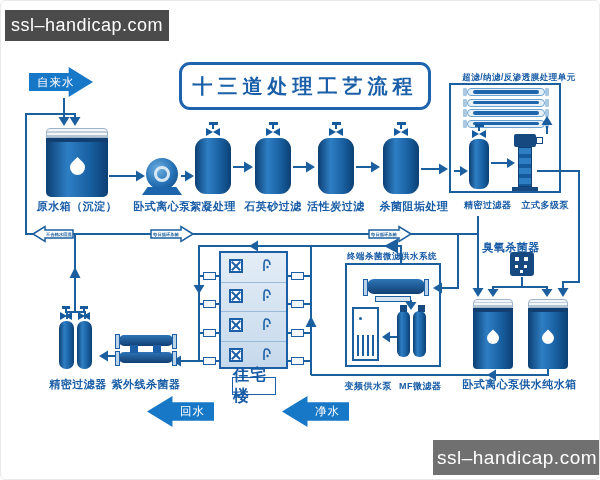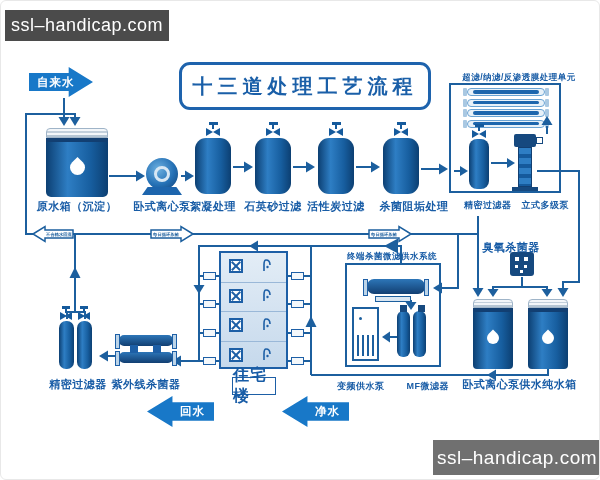--- a/index.html
+++ b/index.html
@@ -4,21 +4,21 @@
 <style>
   html,body{margin:0;padding:0;background:#fff;}
   #stage{position:relative;width:600px;height:480px;background:#fff;overflow:hidden;
          font-family:"Liberation Sans","DejaVu Sans",sans-serif;border:1px solid #e8e8e8;border-radius:6px;box-sizing:border-box;}
   #pipes{position:absolute;left:0;top:0;z-index:1;}
   .comp{position:absolute;z-index:2;}
   .lbl{position:absolute;z-index:3;color:#185ca6;font-weight:bold;font-size:11px;letter-spacing:.5px;
        text-align:center;white-space:nowrap;}
   .wm{position:absolute;z-index:5;color:#fff;display:flex;align-items:center;justify-content:center;
       font-size:18px;letter-spacing:.5px;}
-  .bigarrow{position:absolute;z-index:3;background:#1878c8;color:#fff;font-weight:bold;font-size:11.5px;
+  .bigarrow{position:absolute;z-index:3;background:#1878c8;color:#fff;font-weight:normal;font-size:11.5px;
             display:flex;align-items:center;letter-spacing:1px;}
   .bigarrow.r{clip-path:polygon(0 20%,62% 20%,62% 0,100% 50%,62% 100%,62% 80%,0 80%);padding-left:8px;}
   .bigarrow.l{clip-path:polygon(100% 20%,38% 20%,38% 0,0 50%,38% 100%,38% 80%,100% 80%);justify-content:flex-end;padding-right:9px;}
   .title-box{position:absolute;z-index:3;border:3px solid #1e63ad;border-radius:11px;background:#fff;
              display:flex;align-items:center;justify-content:center;color:#1a5fa8;font-weight:bold;
              font-size:20px;letter-spacing:5px;}
   
   .tankbody{background:linear-gradient(90deg,#0c3f72 0%,#2e7ec4 35%,#175e9f 72%,#0c3f72 100%);}
   .lid{background:linear-gradient(180deg,#f3f6f9 0 28%,#c2cfdb 28% 44%,#f3f6f9 44% 72%,#b6c6d4 72% 100%);
        border:1px solid #9fb4c8;border-radius:4px 4px 0 0;box-sizing:border-box;}
@@ -311,21 +311,21 @@
   <div class="lbl" style="left:232px;top:198px;width:80px;">石英砂过滤</div>
   <div class="lbl" style="left:295px;top:198px;width:80px;">活性炭过滤</div>
   <div class="lbl" style="left:368px;top:198px;width:90px;">杀菌阻垢处理</div>
   <div class="lbl" style="left:437px;top:63px;width:162px;font-size:8.5px;margin-top:8px;">超滤/纳滤/反渗透膜处理单元</div>
   <div class="lbl duo" style="left:448px;top:198px;width:135px;font-size:9px;">
     <span>精密过滤器</span>
     <span>立式多级泵</span>
   </div>
   <div class="lbl" style="left:470px;top:239px;width:80px;">臭氧杀菌器</div>
   <div class="lbl" style="left:331px;top:250px;width:120px;font-size:8.5px;">终端杀菌微滤供水系统</div>
-  <div class="lbl duo" style="left:336px;top:379px;width:112px;font-size:9px;gap:7px;justify-content:space-between;">
+  <div class="lbl duo" style="left:336px;top:379px;width:112px;font-size:9px;gap:7px;">
     <span>变频供水泵</span>
     <span>MF微滤器</span>
   </div>
   <div class="lbl" style="left:450px;top:376px;width:80px;">卧式离心泵</div>
   <div class="lbl" style="left:507px;top:376px;width:80px;">供水纯水箱</div>
   <div class="lbl" style="left:37px;top:376px;width:80px;">精密过滤器</div>
   <div class="lbl" style="left:104px;top:376px;width:82px;">紫外线杀菌器</div>
 
 </div>
 

